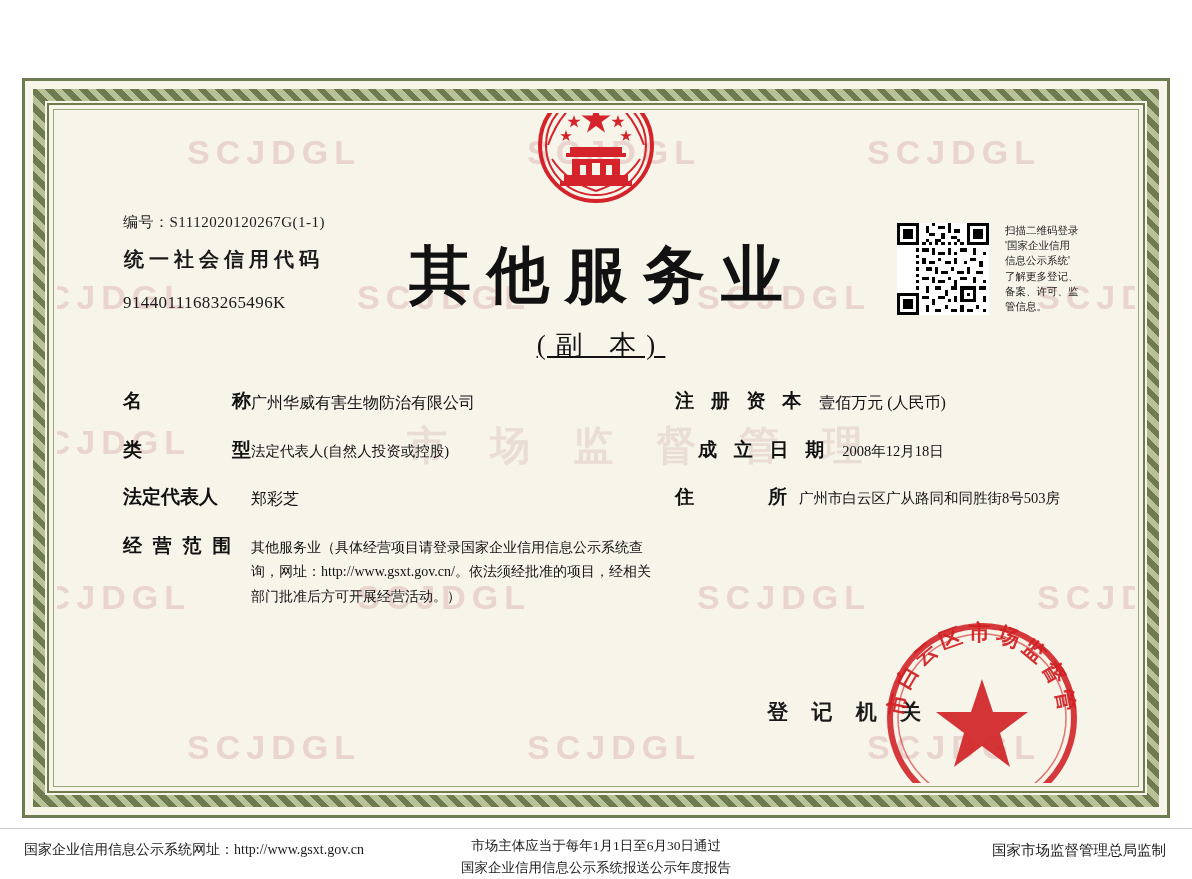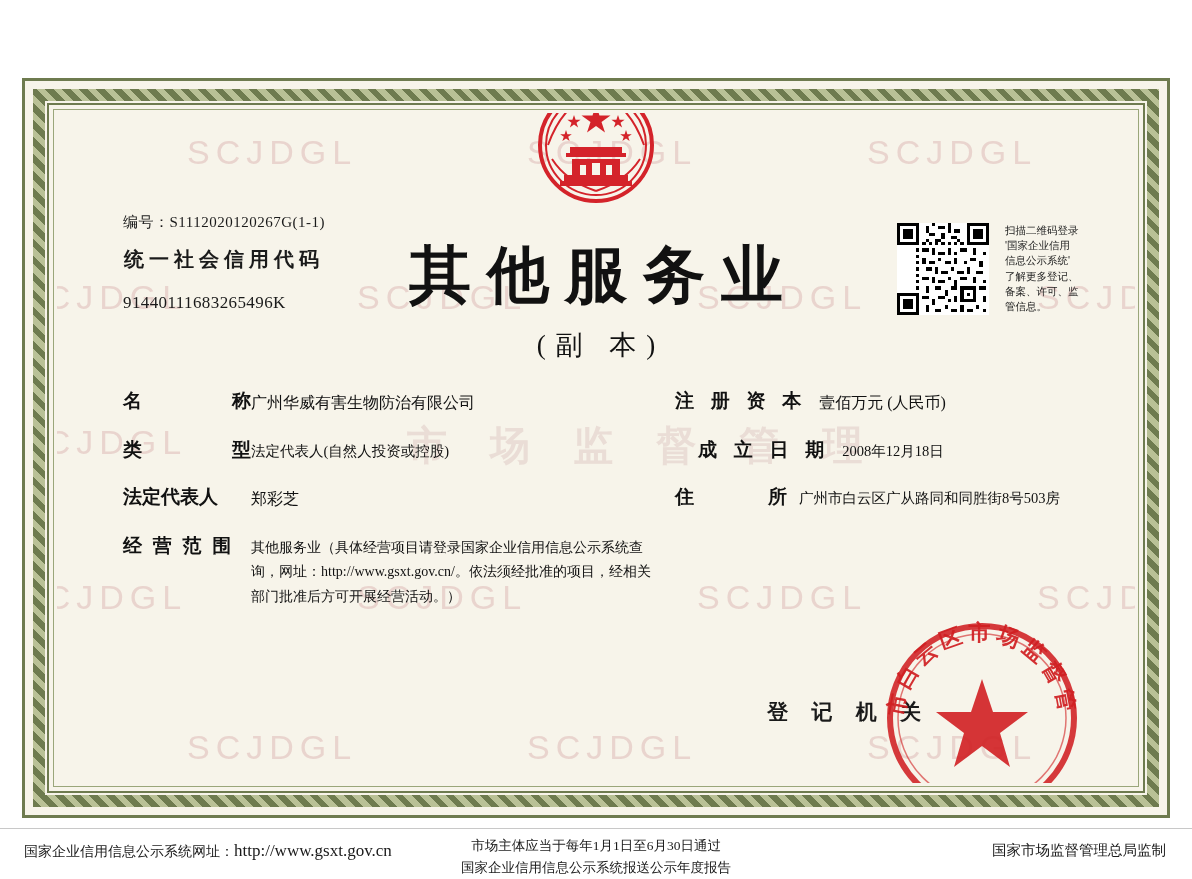--- a/index.html
+++ b/index.html
@@ -49,21 +49,21 @@
   
   .watermarks {
     position: absolute;
     inset: 0;
     pointer-events: none;
     overflow: hidden;
   }
   .wm {
     position: absolute;
     font-family: "Liberation Sans", sans-serif;
-    font-weight: 400;
+    font-weight: 700;
     font-size: 34px;
     letter-spacing: 6px;
     color: rgba(206,150,150,0.33);
     white-space: nowrap;
   }
   .wm-cn {
     position: absolute;
     font-family: "Liberation Sans", sans-serif;
     font-weight: 700;
     font-size: 40px;
@@ -99,20 +99,21 @@
     color: #111;
     text-indent: 16px;
   }
   .sub-title {
     margin-top: 10px;
     font-family: "Liberation Serif", serif;
     font-size: 27px;
     letter-spacing: 10px;
     color: #111;
     text-indent: 10px;
+    text-decoration: underline;
   }
 
   .serial-block {
     position: absolute;
     left: 66px;
     top: 100px;
     z-index: 4;
   }
   .serial-no {
     font-size: 15px;
@@ -235,21 +236,21 @@
   }
   .footer-left {
     position: absolute;
     left: 24px;
     top: 12px;
     font-size: 14px;
     white-space: nowrap;
   }
   .footer-left .url {
     font-family: "Liberation Serif", serif;
-    font-size: 17px;
+    font-size: 14px;
   }
   .footer-center {
     position: absolute;
     left: 50%;
     transform: translateX(-50%);
     top: 6px;
     text-align: center;
     font-size: 13.5px;
     line-height: 1.6;
     white-space: nowrap;

